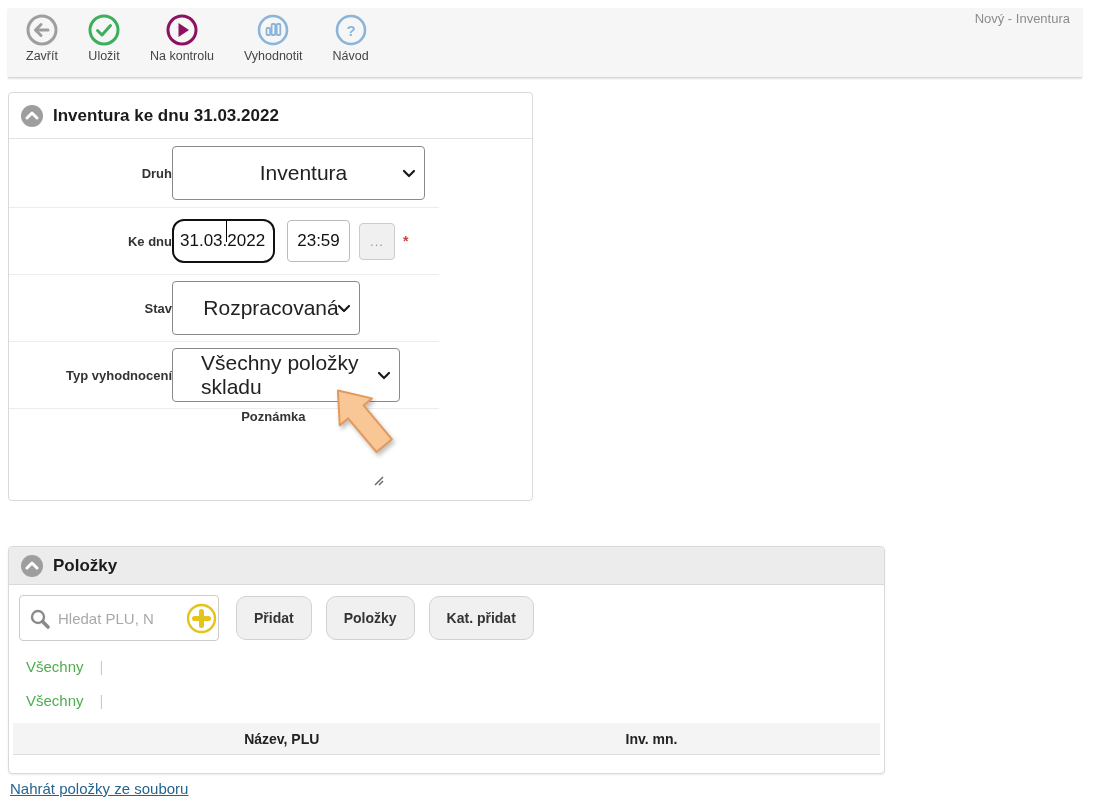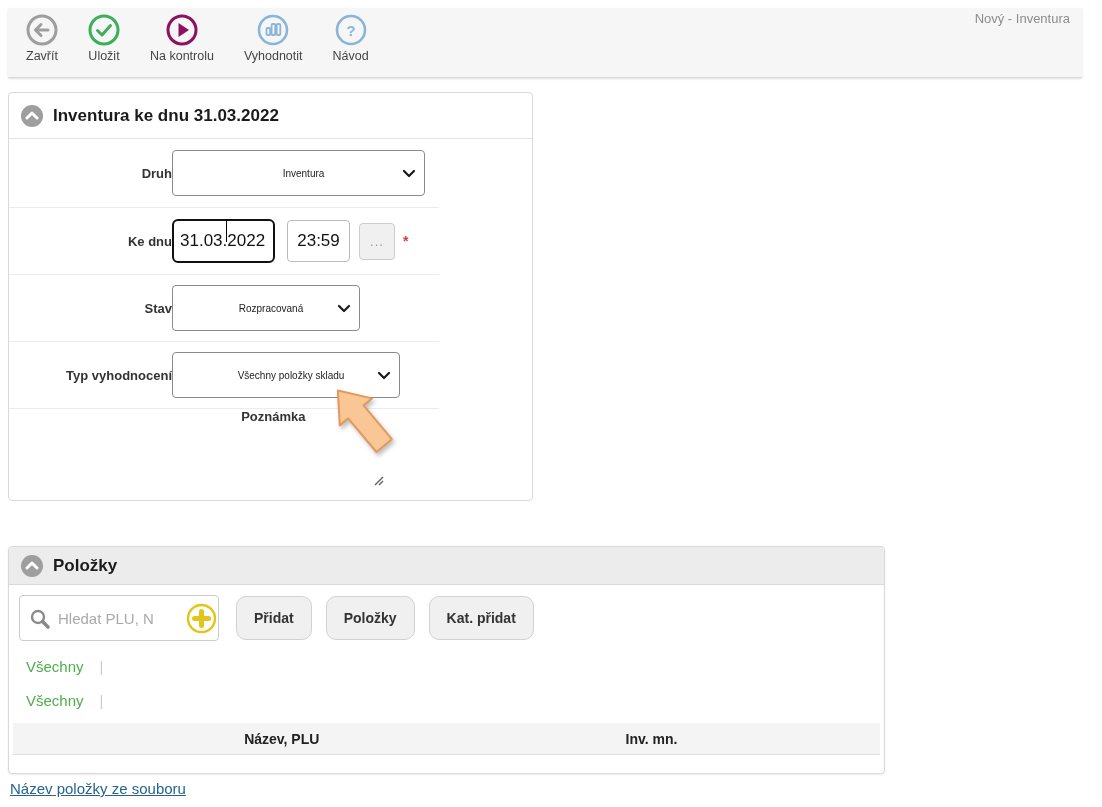--- a/index.html
+++ b/index.html
@@ -36,32 +36,32 @@
 
   
   .form-row { display:flex; align-items:center; padding-left:16px; width:430px; border-bottom:1px solid #ececec; position:relative; }
   .form-row:last-child { border-bottom:none;flex-direction:column; }
   .row-druh { height:69px; }
   .row-std  { height:67px; }
   .row-note { height:93px; }
   .form-label { width:147px; font-size:13px; font-weight:bold; color:#333; flex:0 0 147px;text-align:right; }
 
   .select-box {
-    height:46px; border:1px solid #8a8a8a; border-radius:4px; background:#fff;
+    height:54px; border:1px solid #8a8a8a; border-radius:4px; background:#fff;
     display:flex; align-items:center; justify-content:center; position:relative;
-    font-size:10px; color:#222; cursor:pointer;padding-left:20px;
+    font-size:21px; color:#222; cursor:pointer;padding-left:20px;
   }
   .select-box .sel-text { padding:0 18px 0 8px; }
   .select-box svg { position:absolute; right:8px; top:50%; margin-top:-4px; }
   .w-druh { width:253px; }
   .w-stav { width:188px; }
   .w-typ  { width:228px; }
 
   .date-input {
-    width:103px; height:44px; border:2px solid #111; border-radius:6px;
+    width:103px; height:44px; border:2px solid #111; border-radius:12px;
     font-size:17px; color:#111; padding:0 6px; font-family:"Liberation Sans", sans-serif;
     position:relative; outline:none;
   }
   .caret { position:absolute; left:217px; top:12px; width:1px; height:22px; background:#000; }
   .time-input {
     width:63px; height:42px; border:1px solid #bbb; border-radius:4px; margin-left:12px;
     font-size:17px; color:#111; text-align:center; font-family:"Liberation Sans", sans-serif; outline:none;
   }
   .dots-btn {
     width:36px; height:37px; margin-left:9px; background:#f0f0f0; border:1px solid #ccc;
@@ -285,15 +285,15 @@
       <a class="filter-link">Všechny</a>
       <span class="filter-sep">|</span>
     </div>
 
     <div class="table-header">
       <div class="th-col1">Název, PLU</div>
       <div class="th-col2">Inv. mn.</div>
     </div>
   </section>
 
-  <a class="footer-link">Název položky ze souboru</a>
+  <a class="footer-link">Nahrát položky ze souboru</a>
 
 </div>
 
 </body></html>

